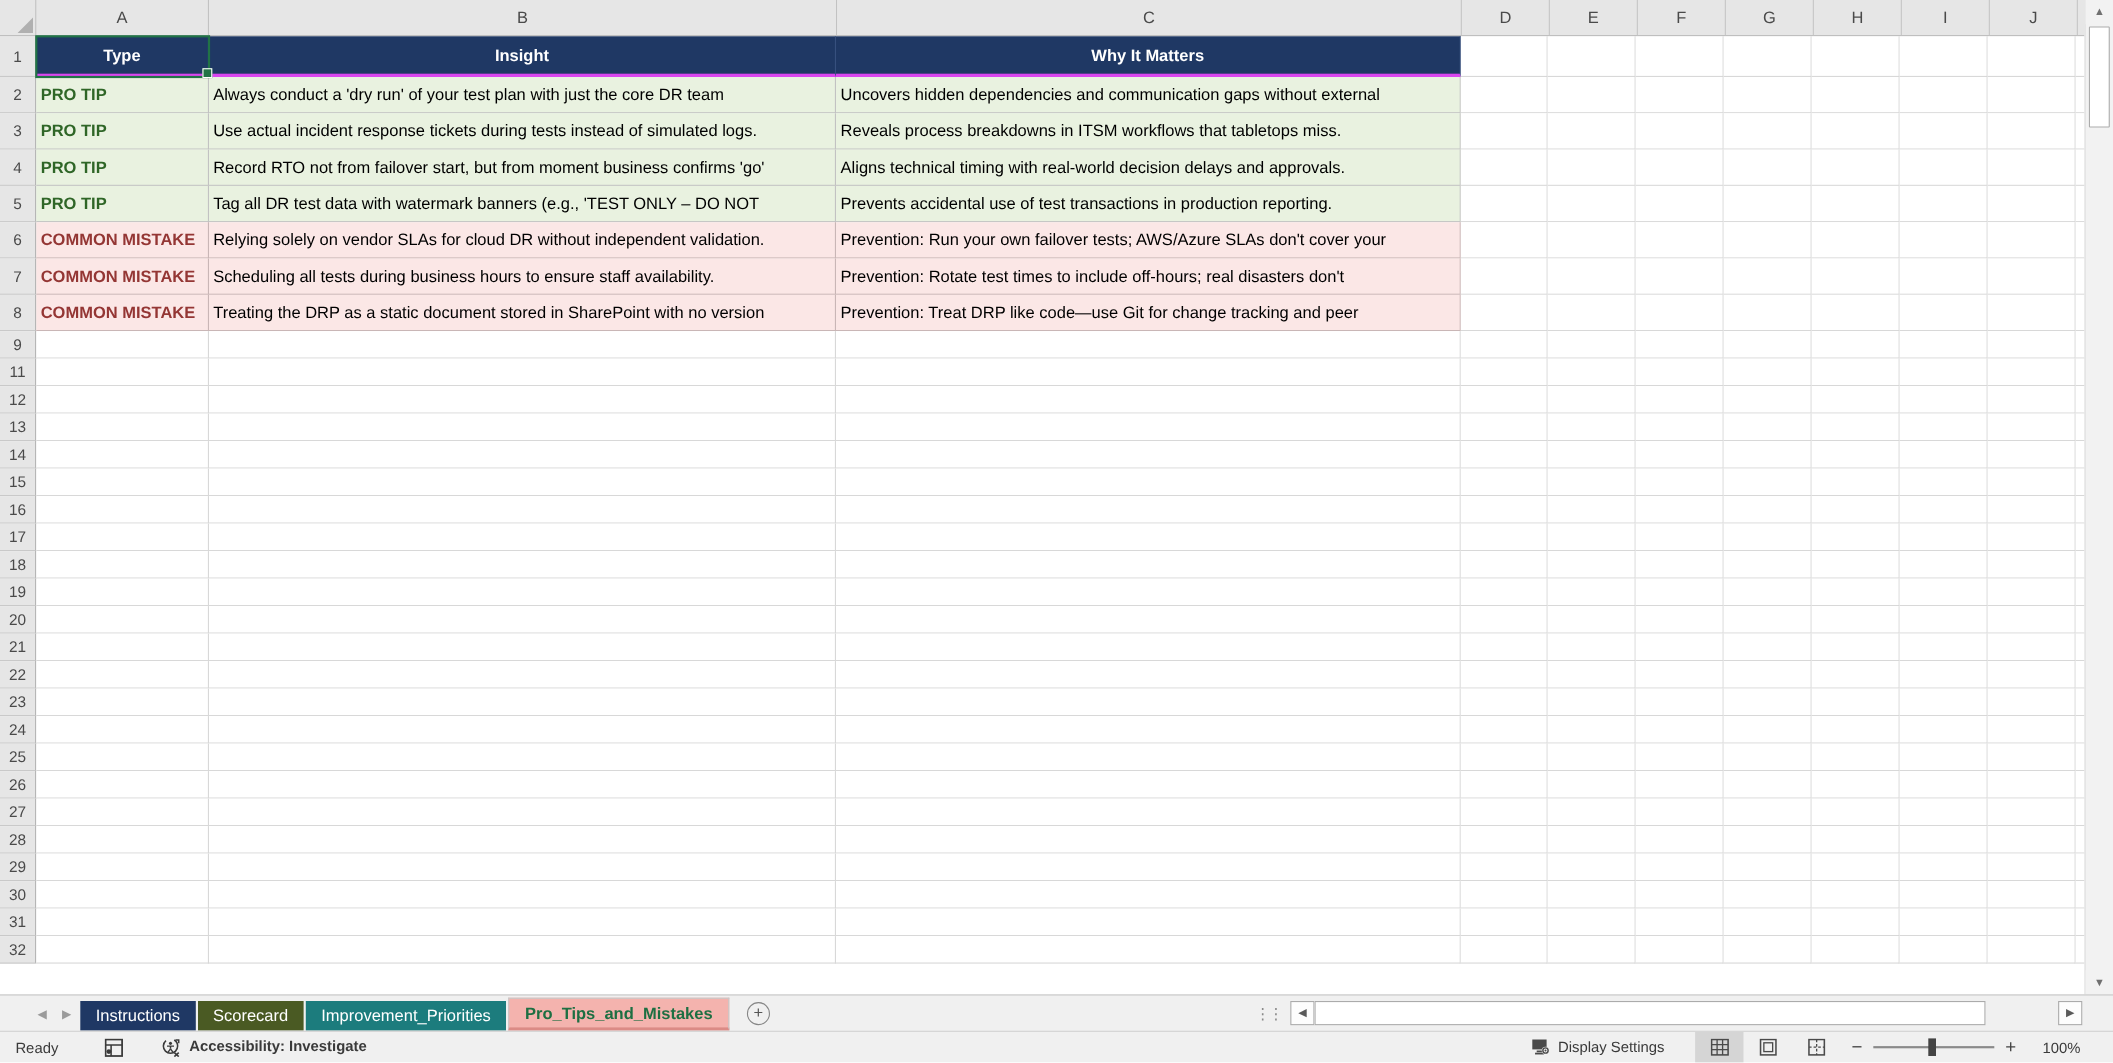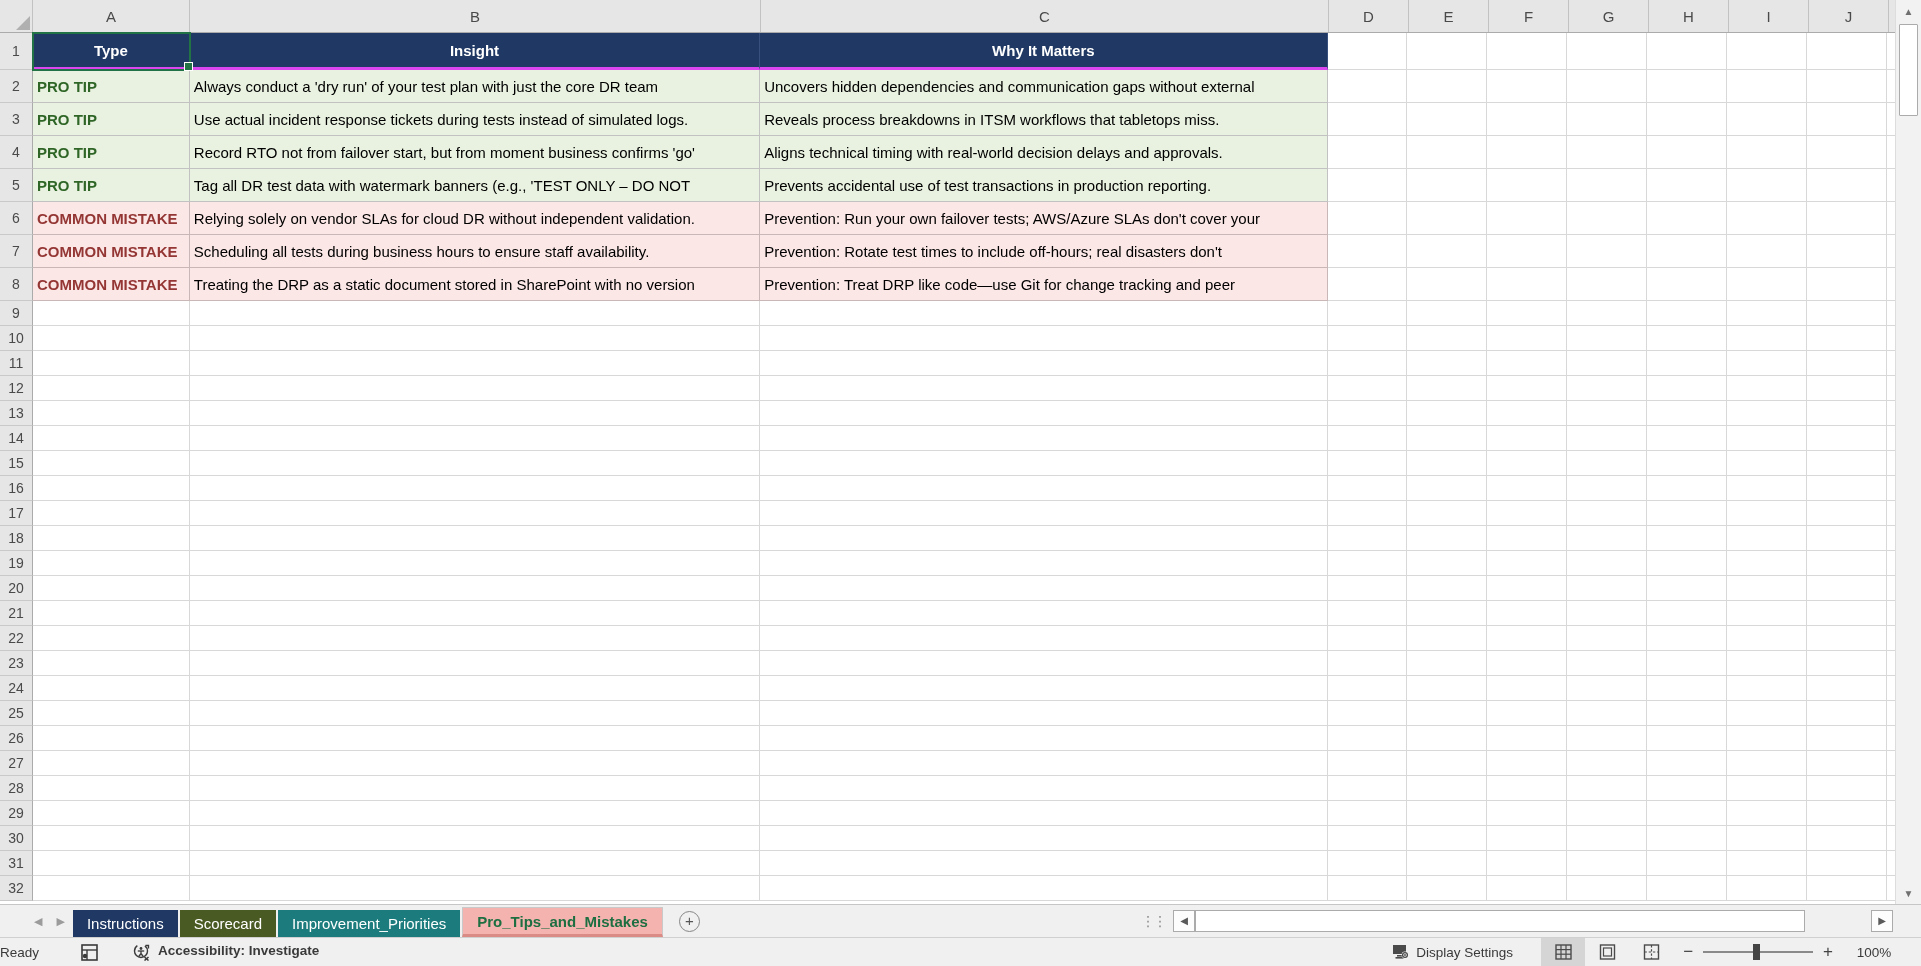--- a/index.html
+++ b/index.html
@@ -79,27 +79,27 @@
     display:flex; align-items:center; justify-content:center; font-size:10px;
     color:#5A5A5A; }
   .hs-track { width:676px; height:22px; background:#F0F0F0; display:flex; }
   .hs-thumb { width:610px; height:22px; background:#FFFFFF; border:1px solid #ABABAB; }
   .hs-right { margin-right:28px; }
 
   
   .statusbar { height:29px; background:#F0F0F0; border-top:1px solid #D0D0D0;
     display:flex; align-items:center; font-size:13.5px; color:#3A3A3A;
     position:relative; }
-  .sb-ready { }
+  .sb-ready { margin-left:14px; }
   .sb-icon { margin-left:42px; display:flex; align-items:center; }
   .sb-access { margin-left:34px; display:flex; gap:7px;
     font-weight:bold; }
   .sb-right { position:absolute; right:0; top:0; height:100%; display:flex;
     align-items:center; }
-  .sb-disp { display:flex; align-items:center; gap:6px; margin-right:28px; }
+  .sb-disp { display:flex; gap:6px; margin-right:28px; }
   .viewbtn { width:44px; height:28px; display:flex; align-items:center;
     justify-content:center; }
   .viewbtn.sel { background:#D5D5D5; }
   .zoom-minus,.zoom-plus { font-size:17px; color:#444; padding:0 10px; }
   .zoom-track { position:relative; width:110px; height:2px; background:#8A8A8A; }
   .zoom-tick { position:absolute; left:54px; top:-4px; width:1px; height:10px; background:#8A8A8A; }
   .zoom-thumb { position:absolute; left:50px; top:-7px; width:7px; height:16px; background:#444; }
   .zoom-pct { width:62px; text-align:center; margin-right:16px; }
 
   svg { display:block; }
@@ -232,34 +232,20 @@
           <div class="cell w-sm"></div>
           <div class="cell w-sm"></div>
           <div class="cell w-sm"></div>
           <div class="cell w-sm"></div>
           <div class="cell w-sm"></div>
           <div class="cell w-sm"></div>
           <div class="cell w-fill"></div>
         </div>
         <div class="grid-row r-empty">
           <div class="rownum">9</div>
-          <div class="cell w-a"></div>
-          <div class="cell w-b"></div>
-          <div class="cell w-c"></div>
-          <div class="cell w-sm"></div>
-          <div class="cell w-sm"></div>
-          <div class="cell w-sm"></div>
-          <div class="cell w-sm"></div>
-          <div class="cell w-sm"></div>
-          <div class="cell w-sm"></div>
-          <div class="cell w-sm"></div>
-          <div class="cell w-fill"></div>
-        </div>
-        <div class="grid-row r-empty">
-          <div class="rownum">10</div>
           <div class="cell w-a"></div>
           <div class="cell w-b"></div>
           <div class="cell w-c"></div>
           <div class="cell w-sm"></div>
           <div class="cell w-sm"></div>
           <div class="cell w-sm"></div>
           <div class="cell w-sm"></div>
           <div class="cell w-sm"></div>
           <div class="cell w-sm"></div>
           <div class="cell w-sm"></div>

